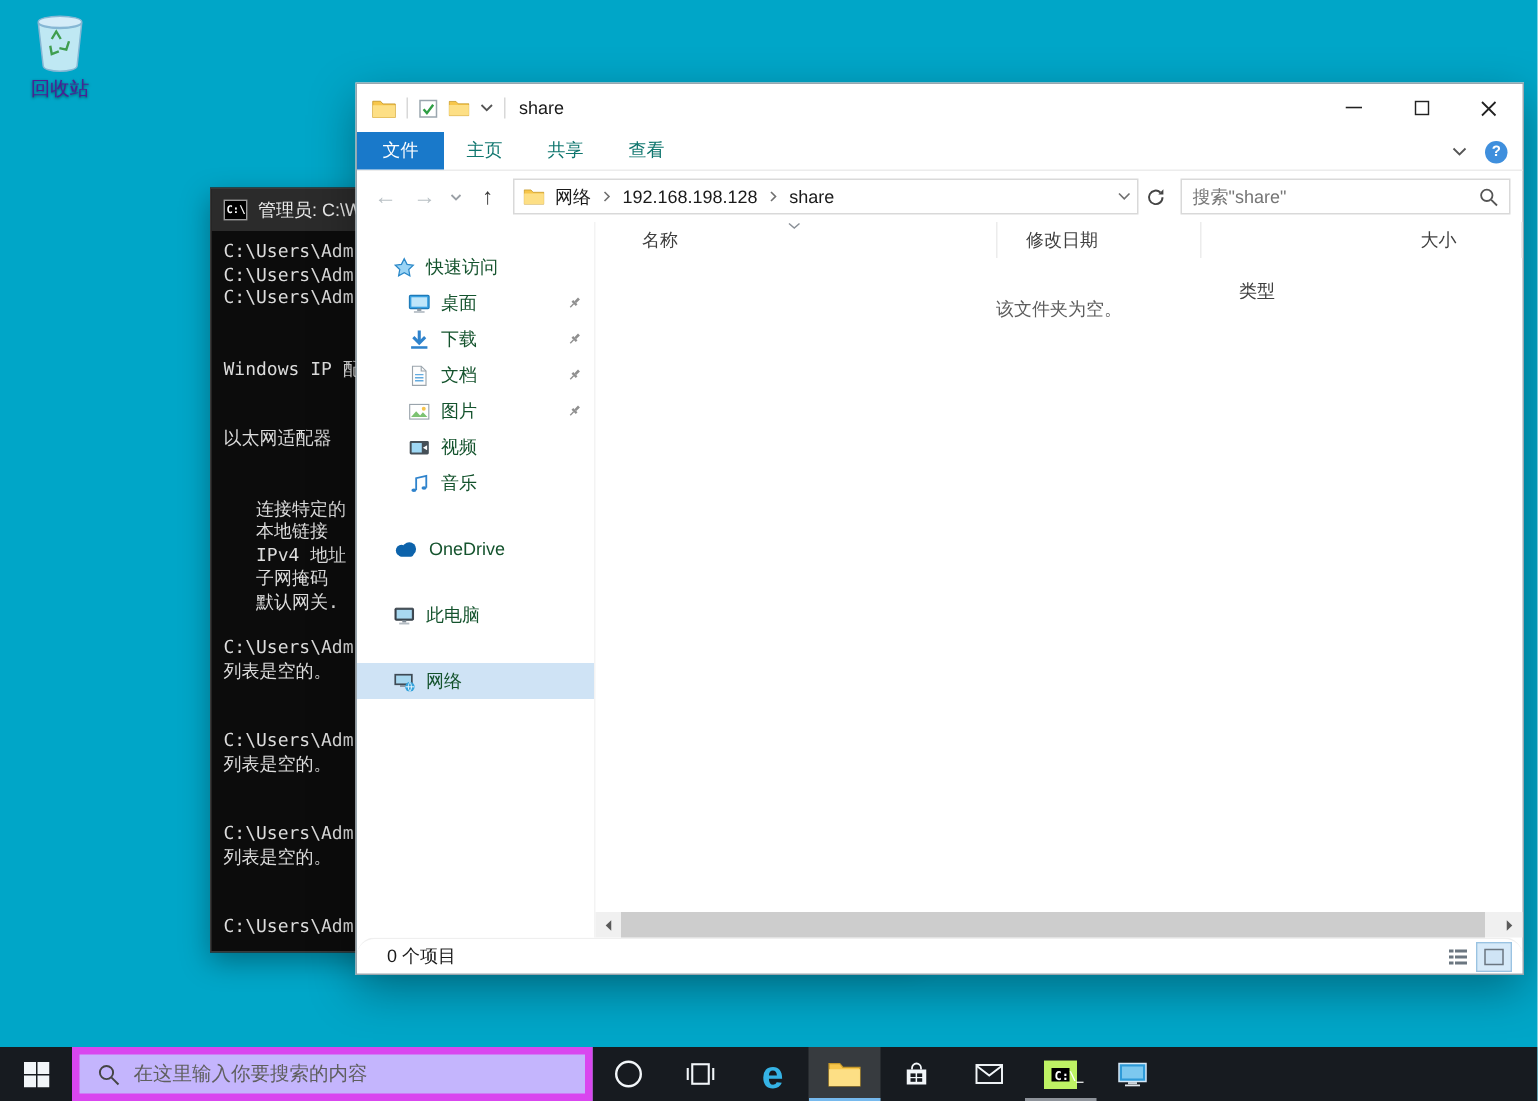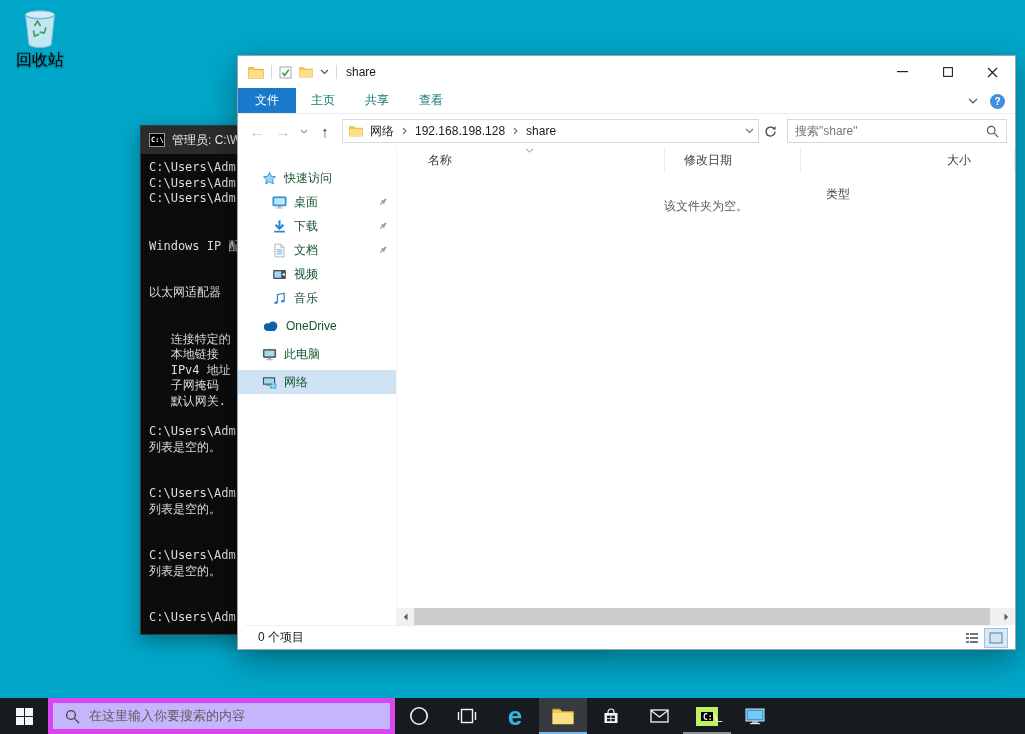--- a/index.html
+++ b/index.html
@@ -7,21 +7,21 @@
   body {
     font-family:"Liberation Sans","DejaVu Sans",sans-serif;
     background:var(--desktop-bg,#00a6c8);
     position:relative;
     font-size:12px; color:#222;
   }
   svg { display:block; }
 
   
   .recycle-bin { position:absolute; left:12px; top:6px; width:56px; text-align:center; z-index:1; }
-  .recycle-bin .rb-label { color:#000000; font-size:16px; margin-top:2px; text-shadow:0 1px 2px rgba(0,0,0,.55); }
+  .recycle-bin .rb-label { color:#4c1d95; font-size:13px; margin-top:2px; text-shadow:0 1px 2px rgba(0,0,0,.55); }
   .recycle-bin svg { margin:0 auto; }
 
   
   .cmd-window { position:absolute; left:140px; top:125px; width:470px; height:510px;
     background:var(--cmd-bg,#0c0c0c); border:1px solid #3a3a3a; z-index:2; box-shadow:0 6px 18px rgba(0,0,0,.35); }
   .cmd-titlebar { height:28px; background:#2b2b2b; color:#ececec; display:flex; align-items:center;
     gap:7px; padding:0 8px; font-size:12px; }
   .cmd-app-icon { width:16px; height:14px; background:#000; border:1px solid #9a9a9a; color:#fff;
     font:bold 7px "DejaVu Sans Mono","Liberation Mono",monospace; line-height:12px; padding-left:1px; }
   .cmd-body { padding:6px 0 0 8px; font-family:"DejaVu Sans Mono","Liberation Mono",monospace;
@@ -60,21 +60,21 @@
   .addr-spacer { flex:1; }
   .refresh-btn { width:22px; height:24px; display:flex; align-items:center; justify-content:center; }
   .searchbox { width:220px; height:24px; border:1px solid #d9d9d9; background:#fff; margin-left:6px;
     display:flex; align-items:center; padding:0 7px; }
   .searchbox .stext { color:#767676; flex:1; white-space:nowrap; overflow:hidden; }
 
   .main { flex:1; display:flex; min-height:0; }
   .sidebar { width:159px; flex:0 0 auto; border-right:1px solid #f3f3f3; padding-top:18px; }
   .side-item { height:24px; display:flex; align-items:center; gap:7px; padding-left:24px; padding-right:8px; }
   .side-item.child { padding-left:34px; }
-  .side-item.gap { margin-top:4px;text-align:center; }
+  .side-item.gap { margin-top:20px;text-align:center; }
   .side-item.selected { background:var(--selection-bg,#cce8ff); }
   .side-item .si-label { color:#14532d; white-space:nowrap; }
   .side-item .pin { margin-left:auto; }
 
   .filearea { flex:1; position:relative; display:flex; flex-direction:column; min-width:0; }
   .col-headers { height:24px; display:flex; flex:0 0 auto; position:relative; }
   .col { display:flex; align-items:center; border-right:1px solid #ececec; color:#3f3f3f;
     padding-left:18px; position:relative; }
   .col.name { width:268px; padding-left:31px; }
   .col.date { width:136px; padding-left:19px; }
@@ -356,20 +356,39 @@
           <svg width="10" height="10" viewBox="0 0 10 10">
               <g transform="rotate(45 5 5)" fill="#8f8f8f">
             <rect x="4.1" y=".8" width="1.8" height="3.4"></rect>
                 <rect x="3" y="4.2" width="4" height="1.6"></rect>
             <rect x="4.55" y="5.8" width=".9" height="3.2"></rect>
               </g>
             </svg>
         </span>
       </div>
 
+      <div class="side-item child">
+        <span>
+          <svg width="15" height="15" viewBox="0 0 16 16">
+            <rect x="1.2" y="2.8" width="13.6" height="10.4" fill="#fff" stroke="#9aa4ac" stroke-width=".8"></rect>
+            <path d="M2.2 11.8l3.6-4.2 2.8 3 2-2.2 3.2 3.4z" fill="#7cc272"></path>
+            <circle cx="11.2" cy="5.8" r="1.4" fill="#f6c44d"></circle>
+          </svg>
+        </span>
+        <span class="si-label">图片</span>
+        <span class="pin">
+          <svg width="10" height="10" viewBox="0 0 10 10">
+              <g transform="rotate(45 5 5)" fill="#8f8f8f">
+            <rect x="4.1" y=".8" width="1.8" height="3.4"></rect>
+                <rect x="3" y="4.2" width="4" height="1.6"></rect>
+            <rect x="4.55" y="5.8" width=".9" height="3.2"></rect>
+              </g>
+            </svg>
+        </span>
+      </div>
 
       <div class="side-item child">
         <span>
           <svg width="15" height="15" viewBox="0 0 16 16">
             <rect x="1.2" y="3.2" width="13.6" height="9.6" rx="1" fill="#465058"></rect>
             <rect x="2.6" y="4.6" width="7.2" height="6.8" fill="#9fd8f5"></rect>
             <path d="M13.6 6.2l-3 1.8 3 1.8z" fill="#fff"></path>
           </svg>
         </span>
         <span class="si-label">视频</span>

